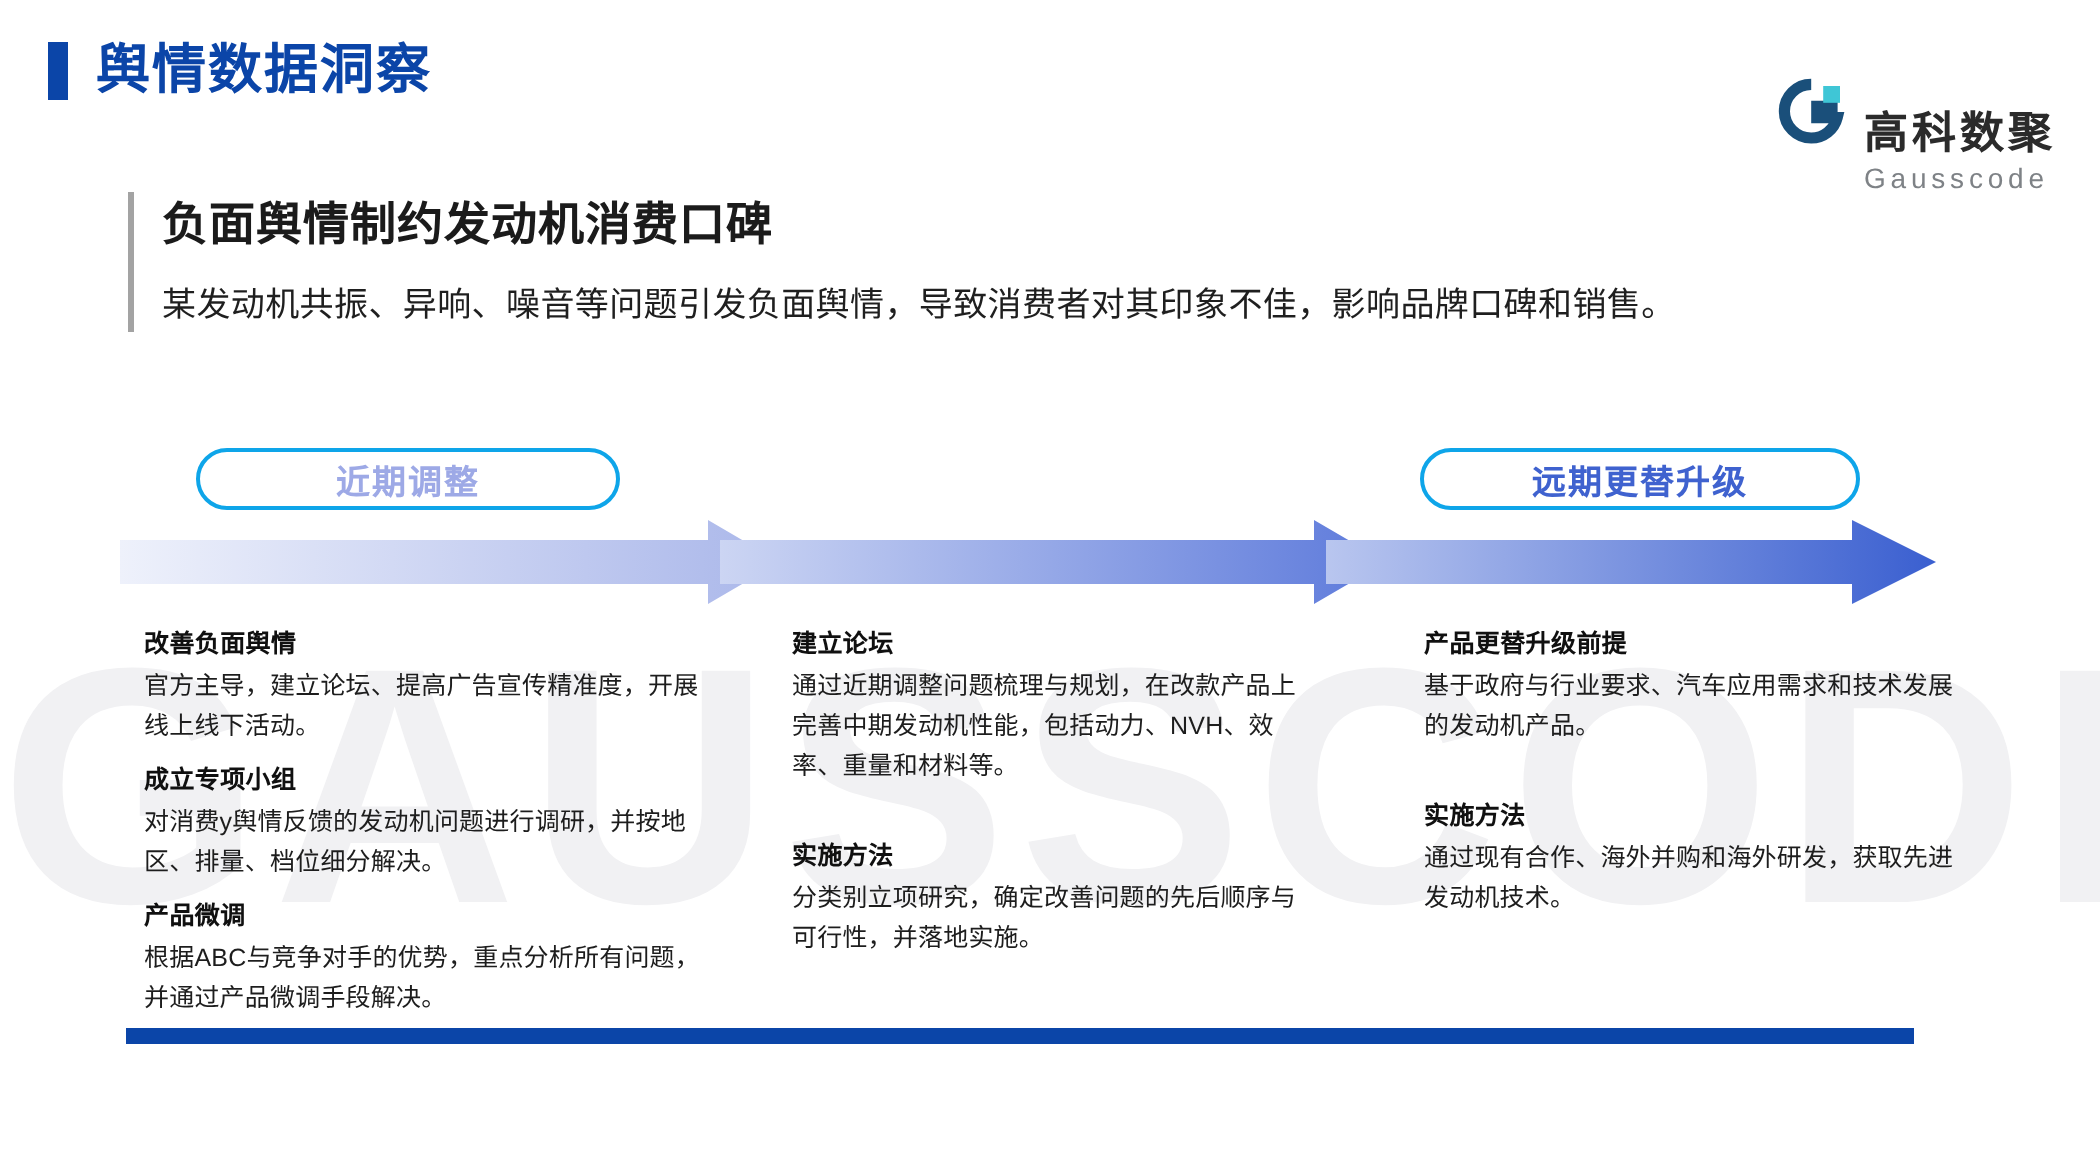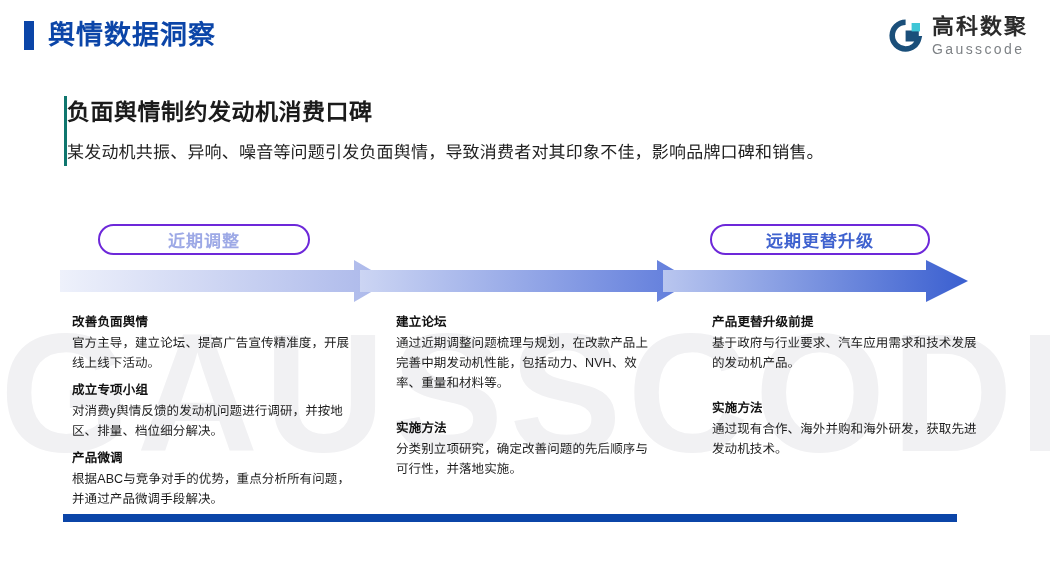--- a/index.html
+++ b/index.html
@@ -91,36 +91,38 @@
   .logo-text {
     display: flex;
     flex-direction: column;
     line-height: 1;
   }
   .logo-cn {
     font-size: 22px;
     font-weight: 700;
     color: #2b2b2b;
     letter-spacing: 2px;
+    margin-top: 40px;
   }
   .logo-en {
     font-size: 14px;
     font-weight: 400;
     color: #7e8286;
     letter-spacing: 2.4px;
     margin-top: 4px;
   }
 
   
   .headline-block {
     position: absolute;
     left: 64px;
     top: 96px;
     width: 900px;
-    border-left: 3px solid #0f766e;
+    border-left: 3px solid #a3a3a3;
+    padding-left: 14px;
     box-sizing: border-box;
     z-index: 3;
   }
   .headline {
     font-size: 23px;
     font-weight: 700;
     color: #1b1b1b;
     letter-spacing: 0.5px;
     line-height: 32px;
     margin: 0 0 12px 0;
@@ -133,21 +135,21 @@
     line-height: 26px;
     margin: 0;
   }
 
   
   .pill {
     position: absolute;
     top: 224px;
     height: 31px;
     box-sizing: border-box;
-    border: 2px solid #6d28d9;
+    border: 2px solid #0ea5e9;
     border-radius: 16px;
     background: #ffffff;
     display: flex;
     align-items: center;
     justify-content: center;
     font-size: 17px;
     font-weight: 700;
     letter-spacing: 1px;
     z-index: 3;
   }

